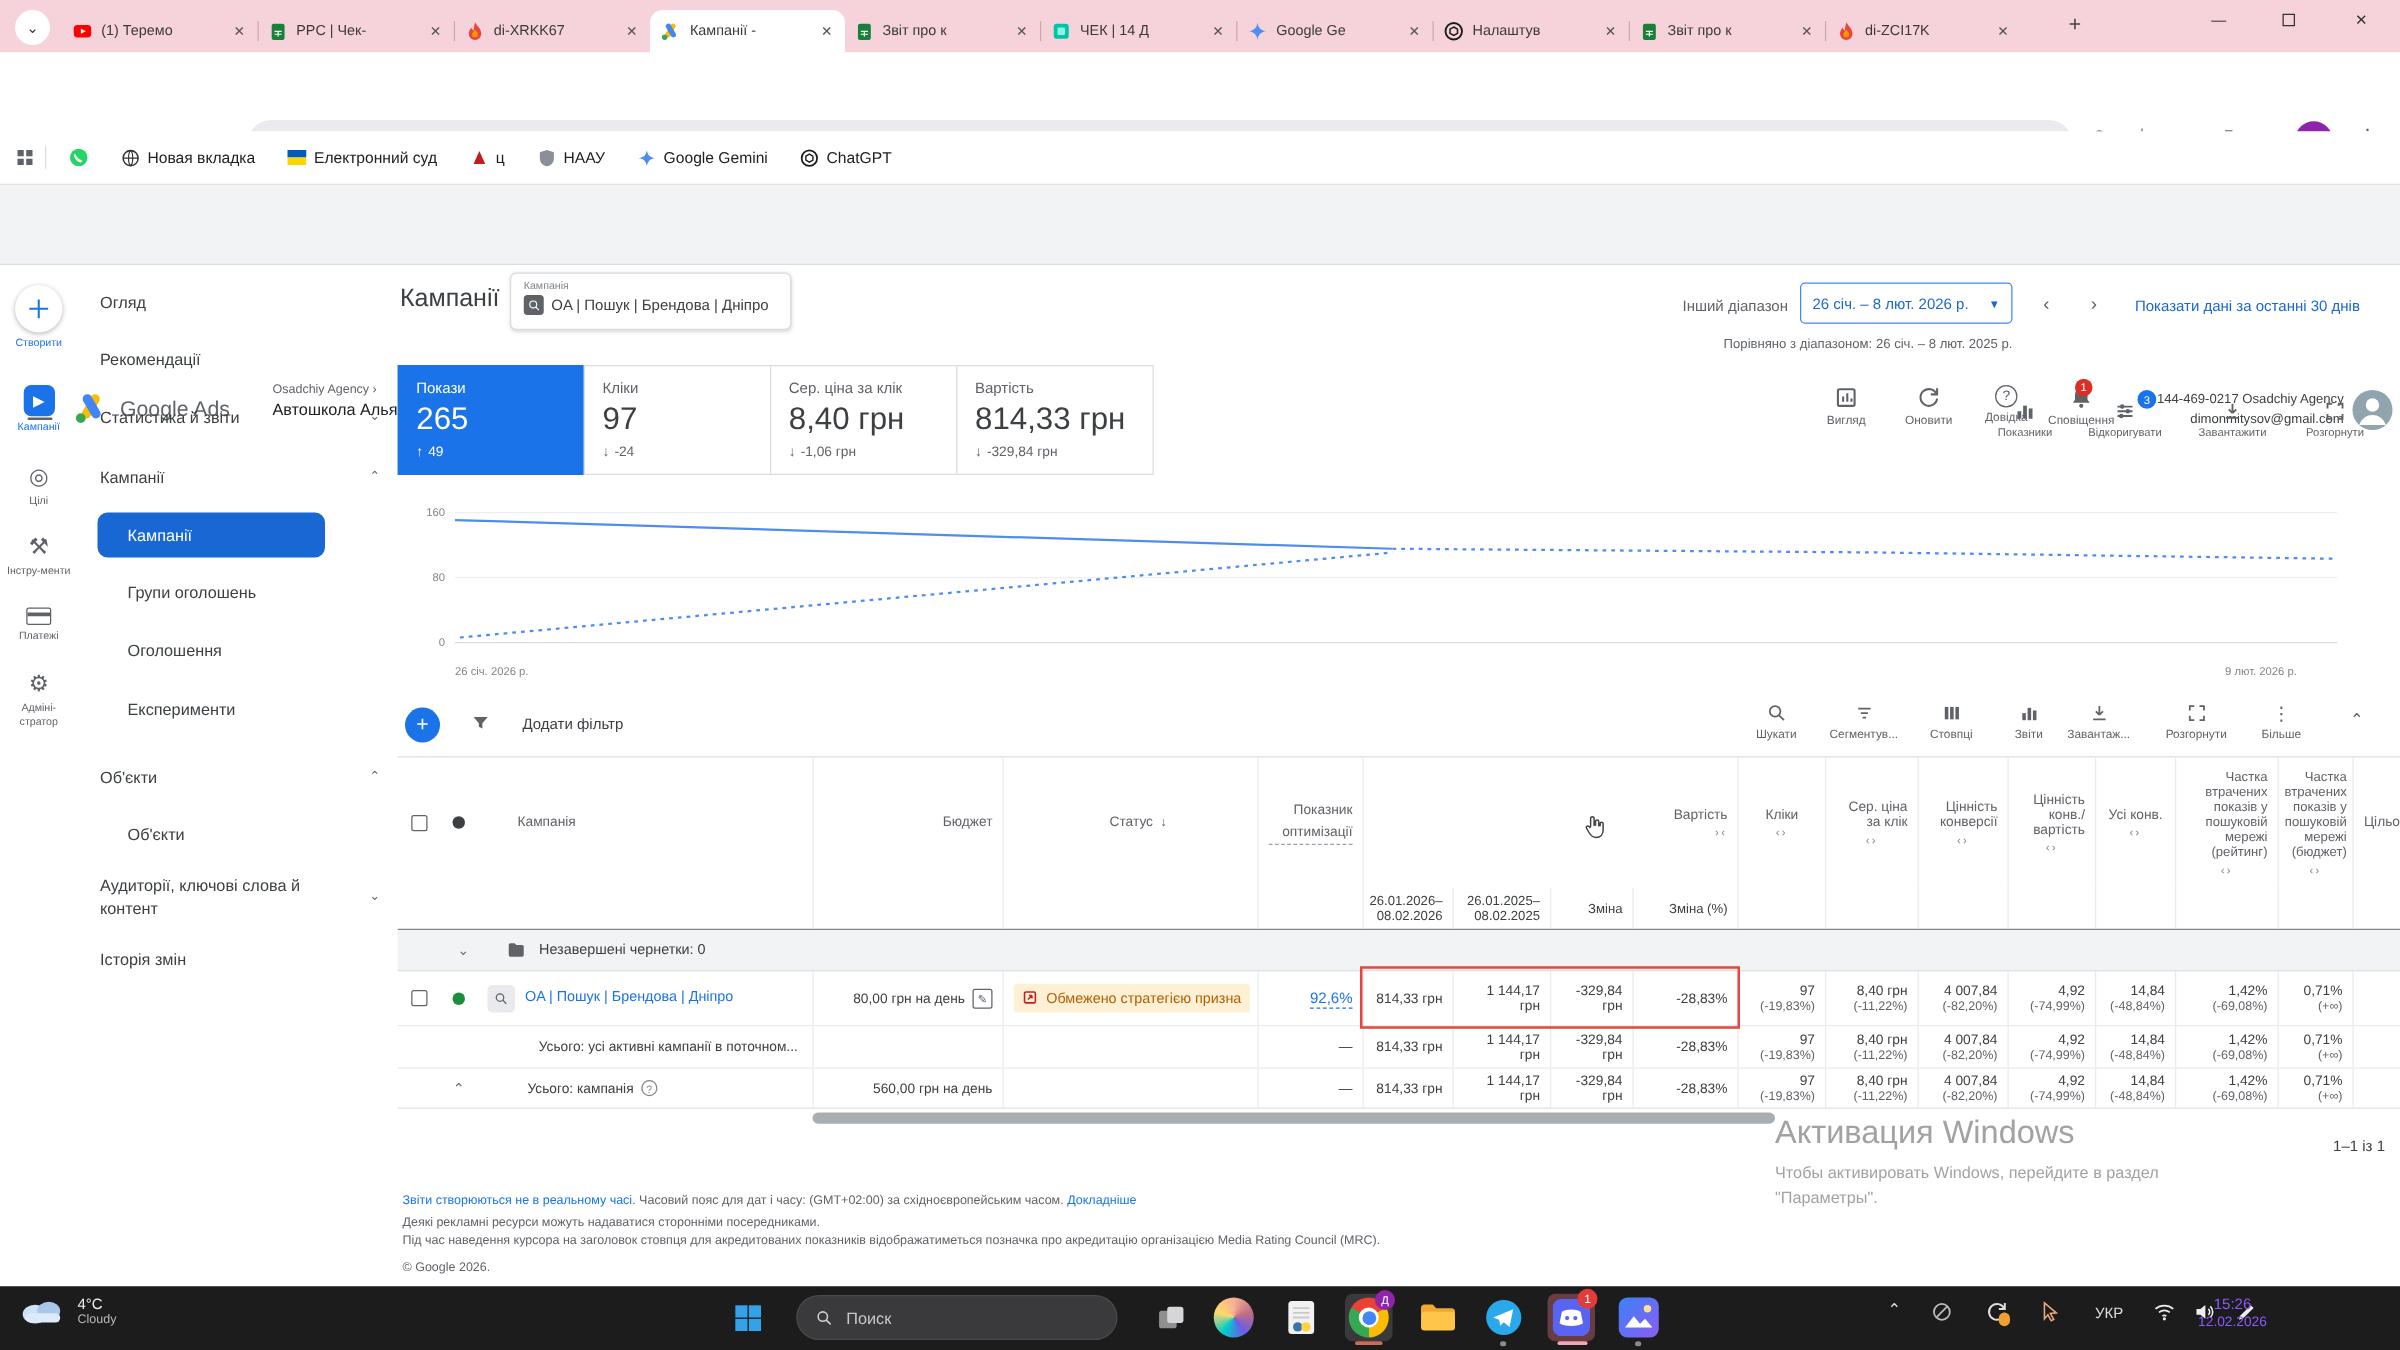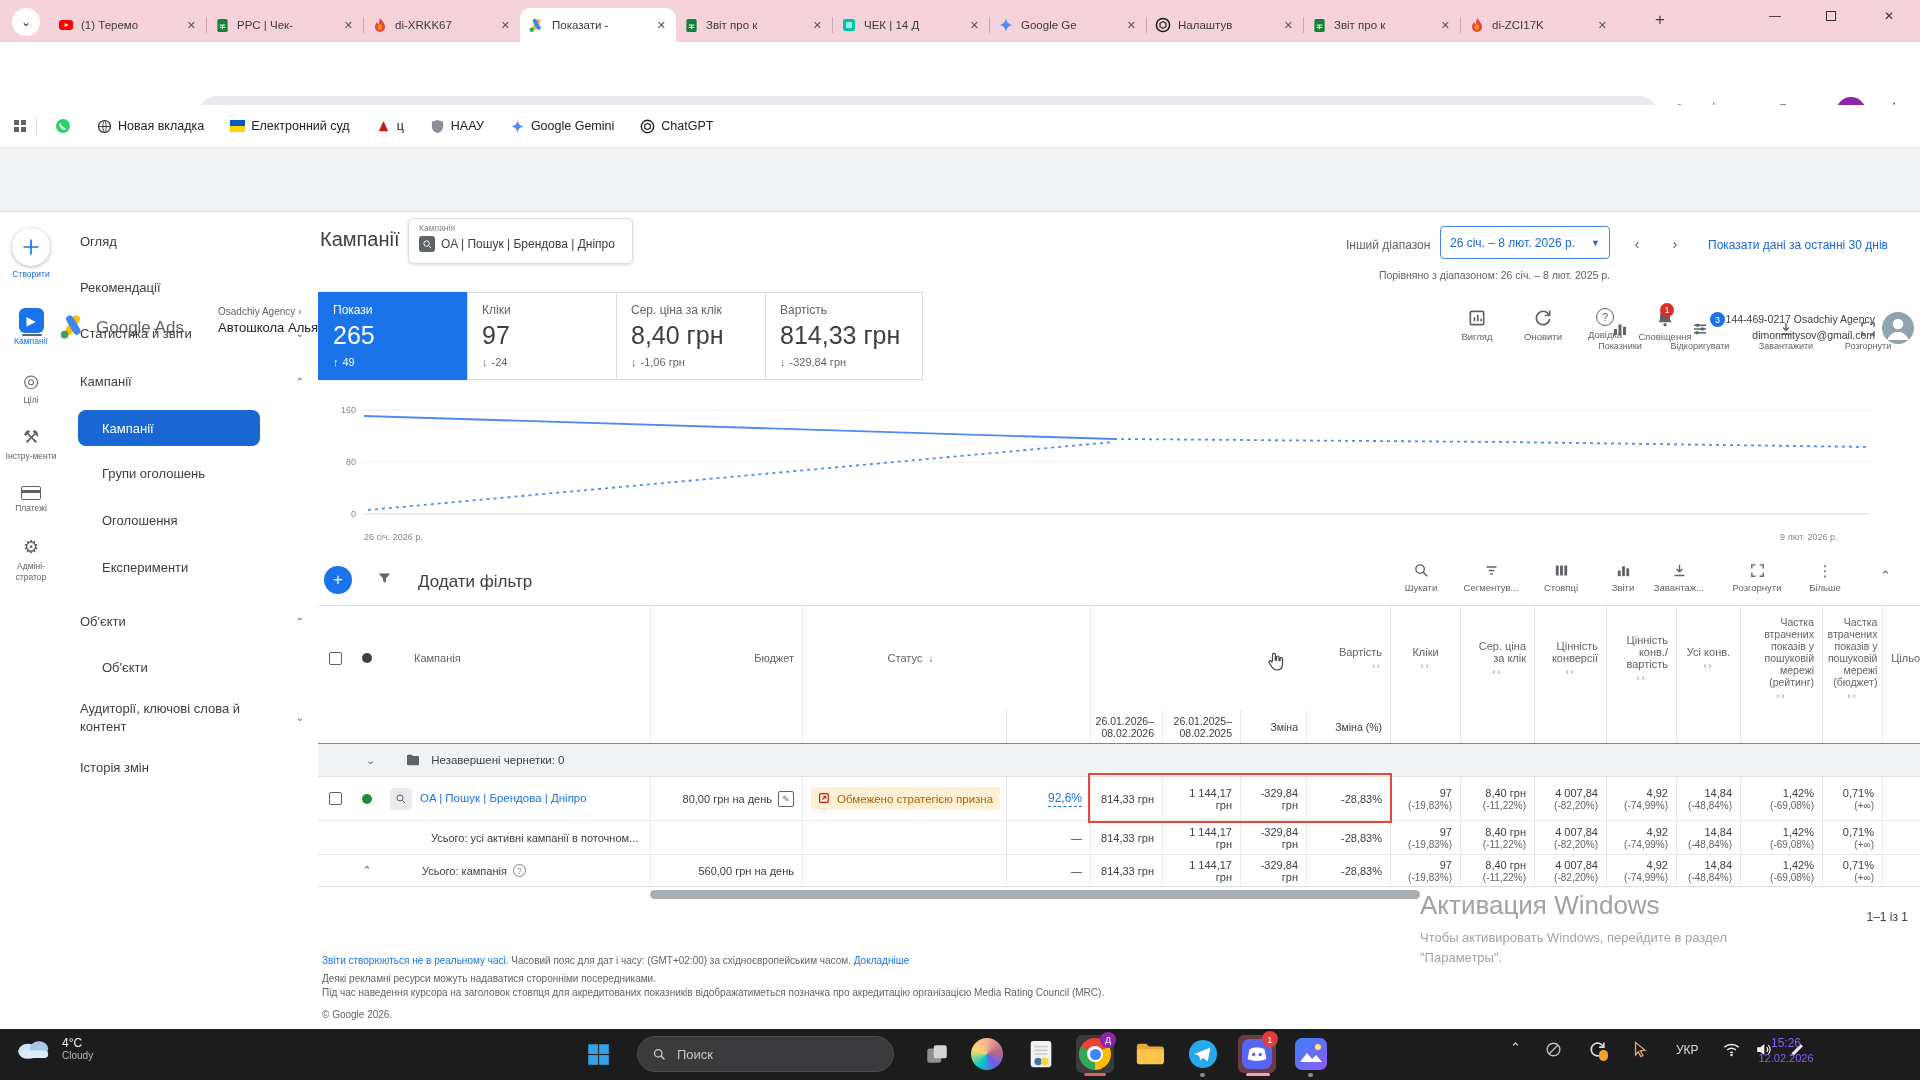--- a/index.html
+++ b/index.html
@@ -90,21 +90,21 @@
   .ctool .hlbl{font-size:9px;margin-top:3px;white-space:nowrap}
   .badge-blue{position:absolute;width:15px;height:15px;border-radius:8px;background:#1a73e8;color:#fff;font-size:9px;display:flex;align-items:center;justify-content:center}
   
   .ytick{position:absolute;width:36px;text-align:right;font-size:9px;color:#80868b}
   .xtick{position:absolute;top:320px;font-size:9px;color:#80868b}
   
   .addcircle{position:absolute;left:6px;top:354px;width:28px;height:28px;border-radius:14px;background:#1a73e8;color:#fff;font-size:17px;display:flex;align-items:center;justify-content:center}
   .ftool{position:absolute;top:350px;width:70px;text-align:center;color:#5f6368}
   .ftool .hlbl{font-size:9.5px;margin-top:3px;white-space:nowrap}
   .collapse-chev{position:absolute;left:1562px;top:356px;font-size:13px;color:#5f6368}
-  .addlbl{position:absolute;left:100px;top:360px;font-size:17px;color:#3c4043}
+  .addlbl{position:absolute;left:100px;top:360px;font-size:12px;color:#3c4043}
   .funnelpos{position:absolute;left:58px;top:358px;color:#5f6368}
   
   .tbl{position:absolute;left:0;top:393px;width:1602px}
   .trow{display:grid;grid-template-columns:34px 30px 268px 152px 204px 84px 72px 78px 66px 84px 70px 74px 72px 70px 64px 82px 60px 58px;align-items:stretch}
   .td{padding:0 8px;font-size:11px;color:#3c4043;display:flex;flex-direction:column;justify-content:center}
   .td.r{align-items:flex-end;text-align:right}
   .td.c{align-items:center;text-align:right}
   .td.vl{border-left:1px solid #e8eaed}
   .thead{height:105px;border-top:1px solid #e0e0e0}
   .thead .td{font-size:11px;color:#5f6368}
@@ -359,21 +359,21 @@
           <svg width="16" height="16">
             <use href="#f-flame"></use>
           </svg>
           <span class="tlabel">di-XRKK67</span>
           <span class="tclose">✕</span>
         </div>
       <div class="tab active">
           <svg width="17" height="17" viewBox="0 0 24 24">
             <use href="#f-ads"></use>
           </svg>
-          <span class="tlabel">Показати -</span>
+          <span class="tlabel">Кампанії -</span>
           <span class="tclose">✕</span>
         </div>
       <div class="tab">
           <svg width="15" height="15">
             <use href="#f-sheets"></use>
           </svg>
           <span class="tlabel">Звіт про к</span>
           <span class="tclose">✕</span>
         </div>
       <div class="tsep"></div>
@@ -795,20 +795,23 @@
         <div class="td" style="padding-left:32px">
             <span>Кампанія</span>
           </div>
         <div class="td r vl">
             <span>Бюджет</span>
           </div>
         <div class="td vl" style="padding-left:20px;flex-direction:row;align-items:center;gap:2px">
             <span>Статус</span>
             <span class="sortdn">↓</span>
           </div>
+        <div class="td r vl">
+            <span style="border-bottom:1px dashed #9aa0a6;text-align:right;line-height:1.6">Показник оптимізації</span>
+          </div>
         <div class="td r vl" style="grid-column:7/11">
             <span>Вартість</span>
             <span class="arrows">›‹</span>
           </div>
         <div class="td c vl">
             <span>Кліки</span>
             <span class="arrows">‹›</span>
           </div>
         <div class="td c vl">
             <span>Сер. ціна за клік</span>

